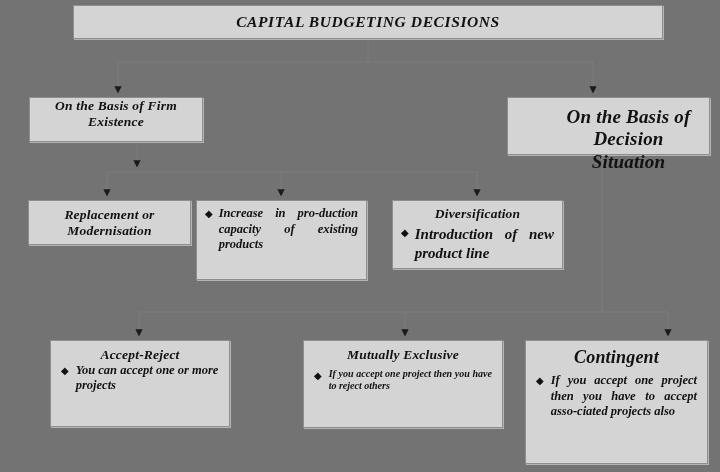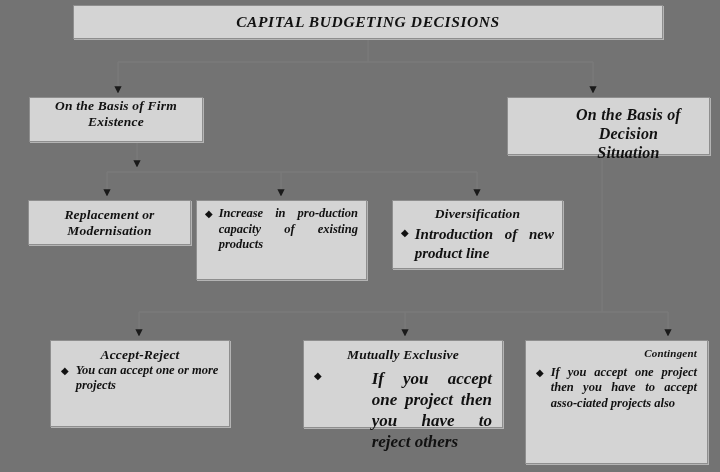--- a/index.html
+++ b/index.html
@@ -74,21 +74,21 @@
 
   #node-decision-situation {
     left: 507px;
     top: 97px;
     width: 203px;
     height: 58px;
     padding-top: 8px;
     display: flex;
     justify-content: center;
   }
-  #node-decision-situation .title { font-size: 16px; margin-left: 40px; }
+  #node-decision-situation .title { font-size: 19px; margin-left: 40px; }
 
   
   #node-replacement {
     left: 28px;
     top: 200px;
     width: 163px;
     height: 45px;
     display: flex;
     align-items: center;
     justify-content: center;
@@ -130,31 +130,31 @@
   #node-accept-reject .bullet-glyph { padding-right: 7px; }
 
   #node-mutually-exclusive {
     left: 303px;
     top: 340px;
     width: 200px;
     height: 88px;
     padding: 6px 10px 0 10px;
   }
   #node-mutually-exclusive .title { font-size: 13.5px; margin-bottom: 5px; }
-  #node-mutually-exclusive .bullet-text { font-size: 17px; margin-left: 43px; }
+  #node-mutually-exclusive .bullet-text { font-size: 10px; }
   #node-mutually-exclusive .bullet-glyph { padding-right: 7px; }
 
   #node-contingent {
     left: 525px;
     top: 340px;
     width: 183px;
     height: 124px;
     padding: 6px 10px 0 10px;
   }
-  #node-contingent .title { font-size: 11px; margin-bottom: 5px; text-align: right; }
+  #node-contingent .title { font-size: 18px; margin-bottom: 5px; }
   #node-contingent .bullet-text { font-size: 12.5px; }
   #node-contingent .bullet-glyph { padding-right: 7px; }
 
   
   #connectors {
     position: absolute;
     left: 0;
     top: 0;
     width: 720px;
     height: 472px;

